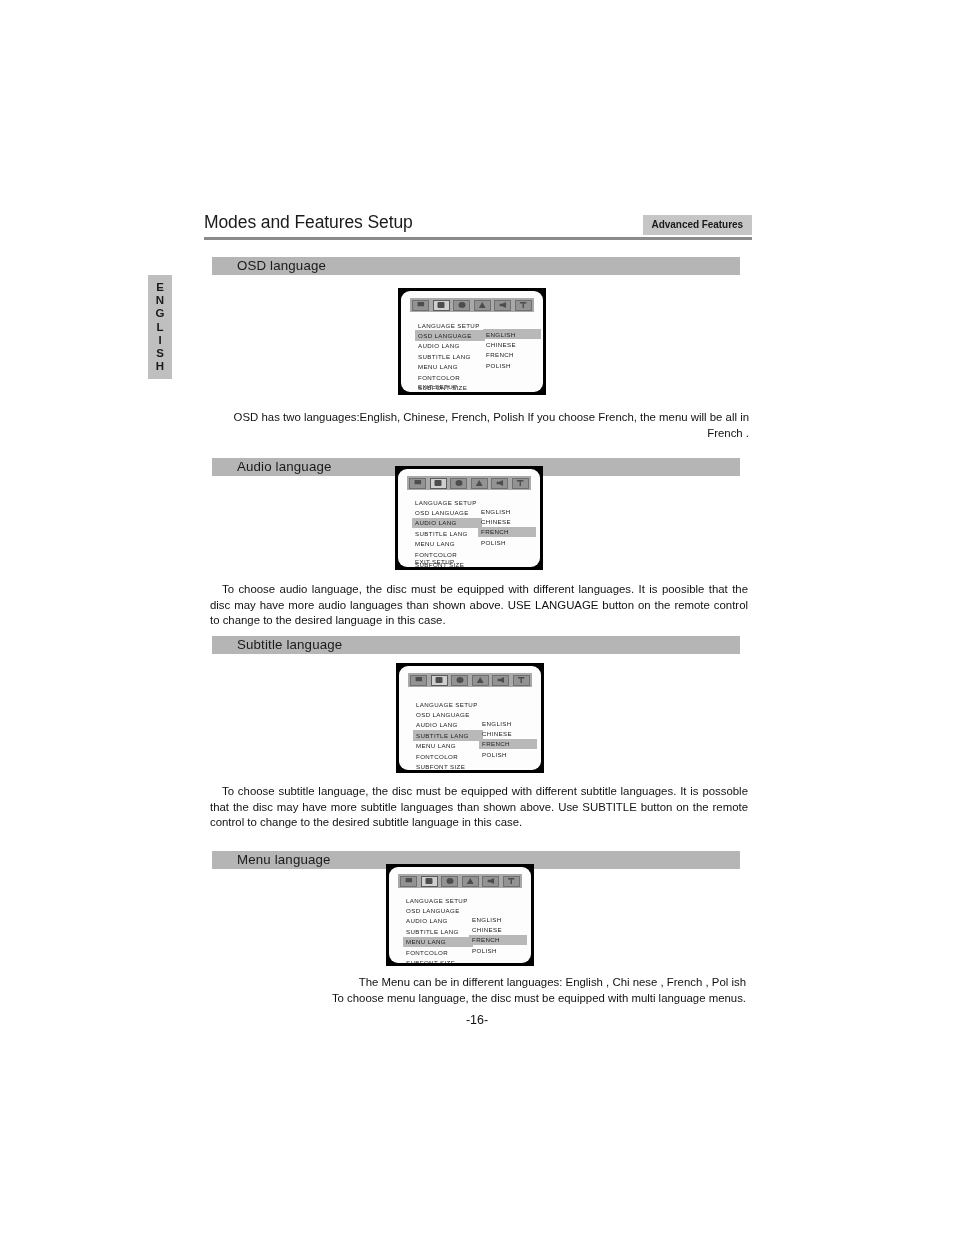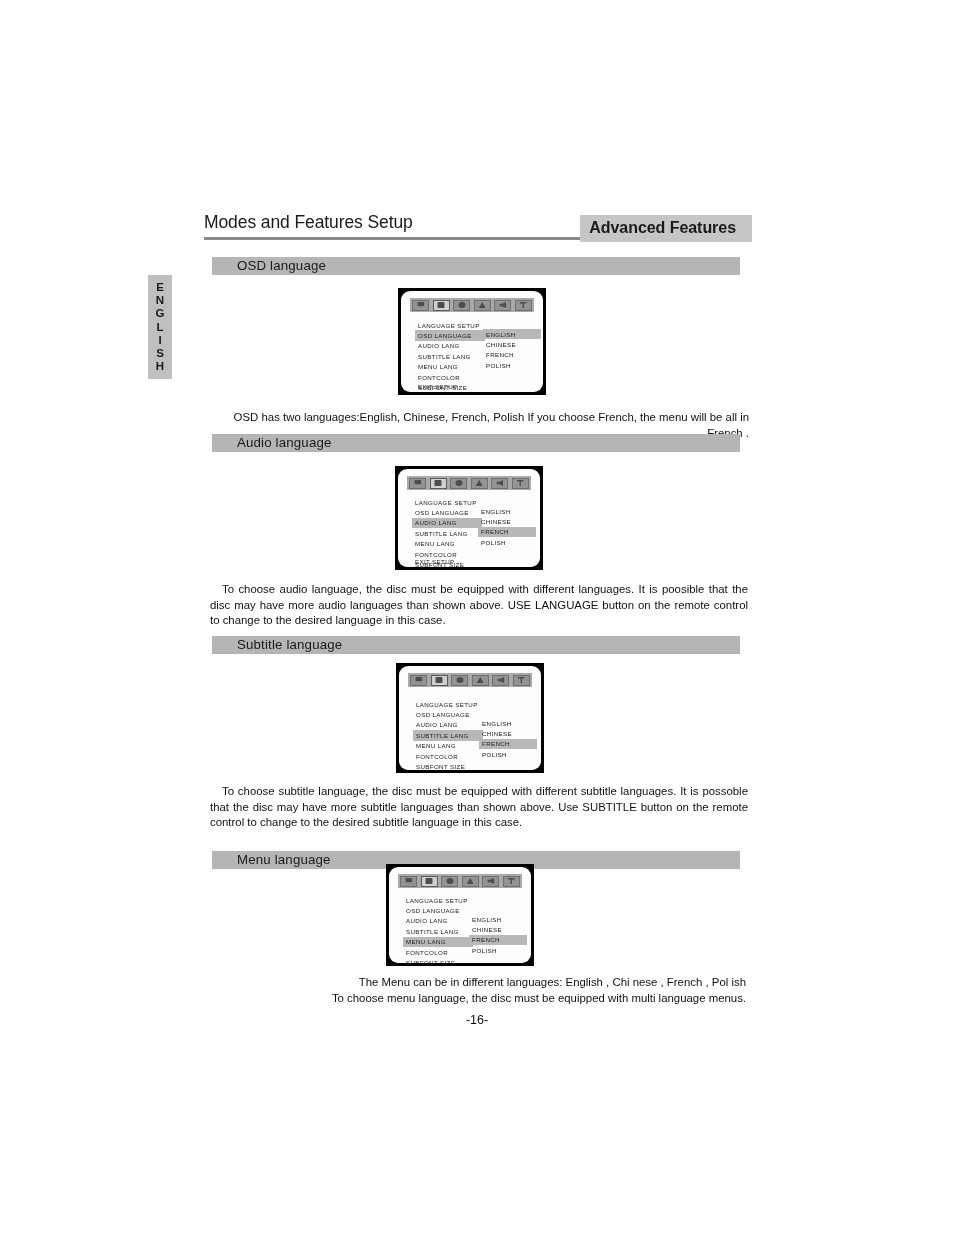--- a/index.html
+++ b/index.html
@@ -65,22 +65,22 @@
     top: 25px;
     width: 548px;
     height: 3px;
     background: #8a8a8a;
   }
   .header-badge {
     position: absolute;
     right: 0;
     top: 3px;
     background: #c6c6c6;
-    padding: 4px 16px 5px 9px;
-    font-size: 16px;
+    padding: 4px 9px 5px 9px;
+    font-size: 10px;
     font-weight: bold;
     color: #1a1a1a;
     letter-spacing: -0.05px;
     white-space: nowrap;
   }
 
   
   .section-bar {
     position: absolute;
     left: 212px;
@@ -282,21 +282,21 @@
         <span class="row">POLISH</span>
       </div>
       <div class="exit-row" style="top:92px;">EXIT SETUP</div>
     </div>
   </div>
 
   <div class="para" style="left:219px; top:410px; width:530px;">
     <span>OSD has two languages:English, Chinese, French, Polish   If you choose French, the menu will be  all in  French .</span>
   </div>
 
-  <div class="section-bar" style="top:434px;">
+  <div class="section-bar" style="top:458px;">
     <div class="label">Audio language</div>
   </div>
 
   <div class="osd" style="left:395px; top:466px; width:148px; height:104px;">
     <div class="osd-inner">
       <div class="osd-iconbar">
         <div class="osd-icon g1">
             <i></i>
           </div>
         <div class="osd-icon g2 active">

